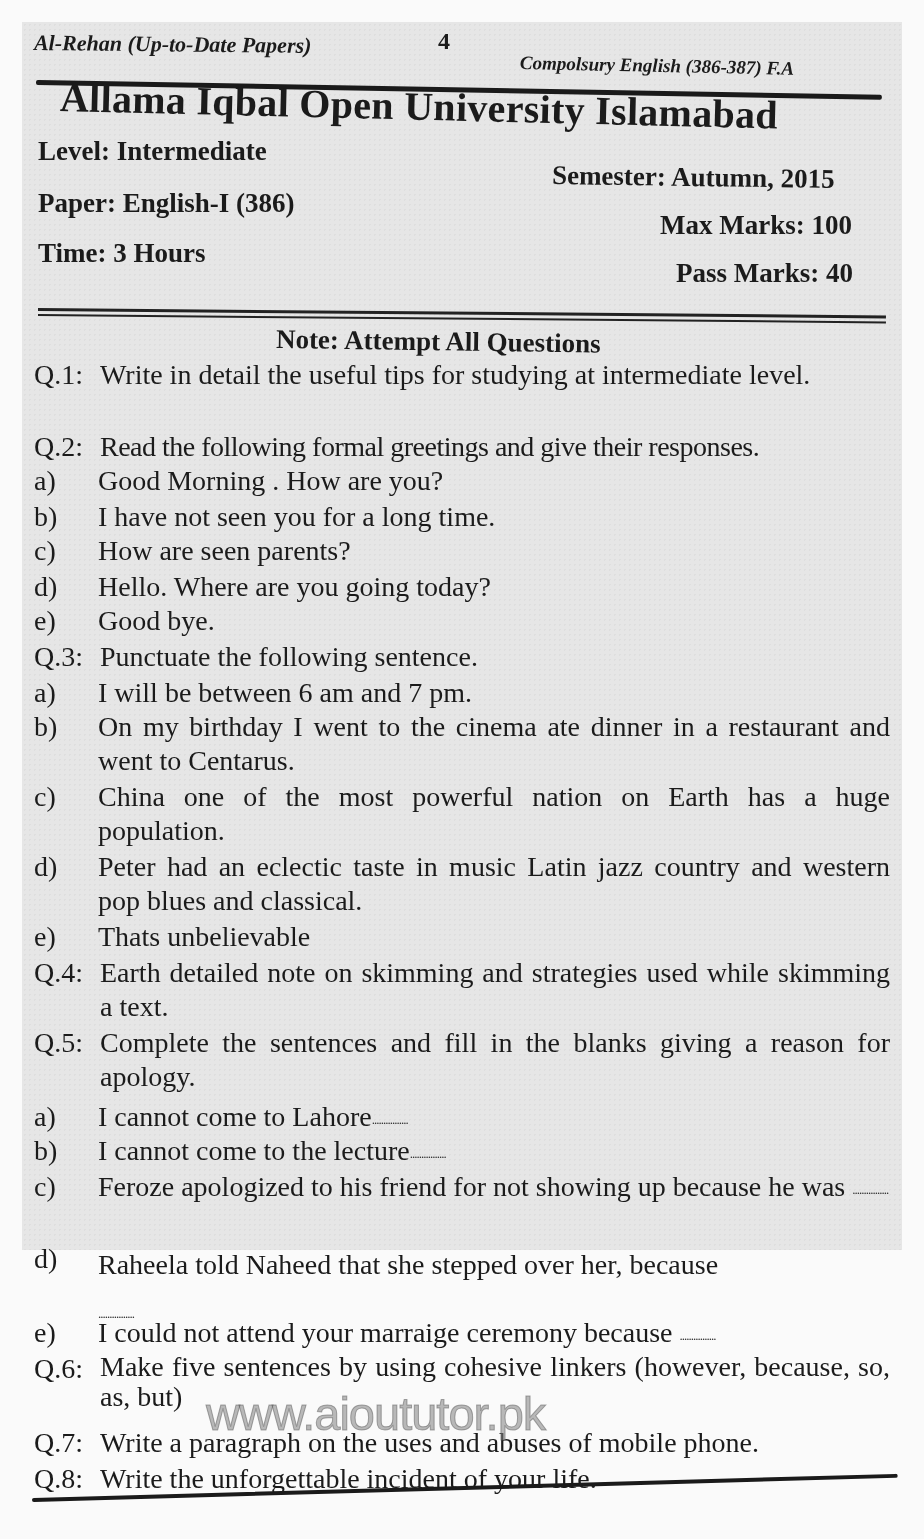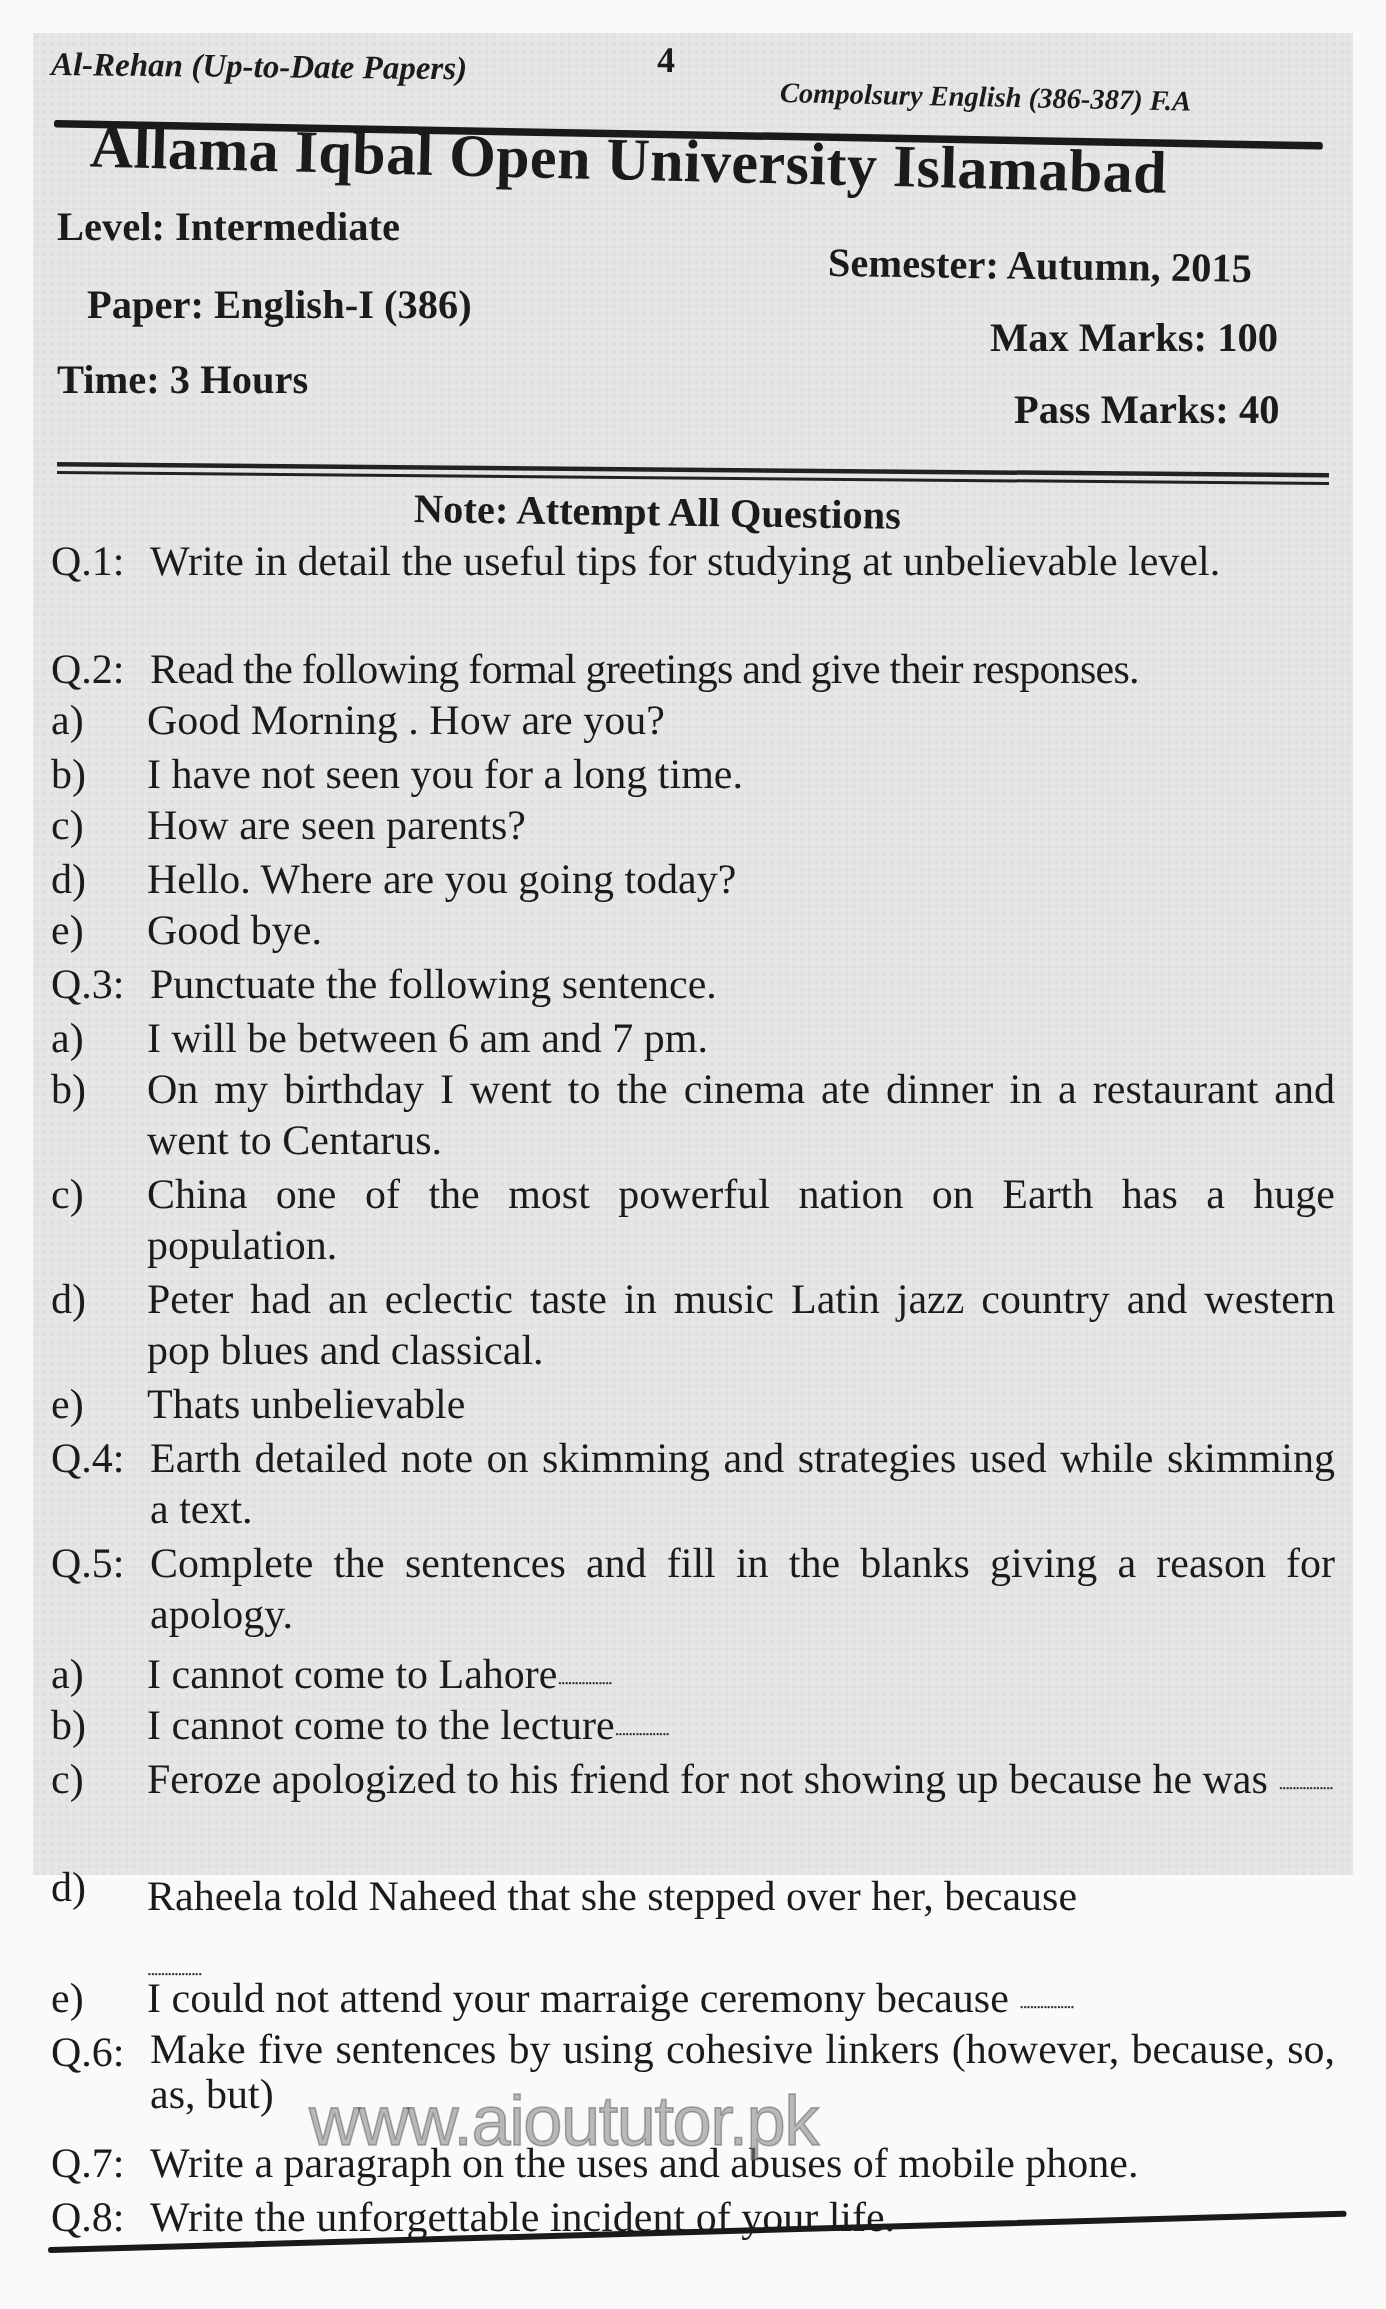--- a/index.html
+++ b/index.html
@@ -14,21 +14,21 @@
     background-size:5px 5px;
   }
   .abs { position:absolute; white-space:nowrap; }
   .run-left { left:12px; top:8px; font-style:italic; font-weight:bold; font-size:22px; transform:rotate(0.6deg); transform-origin:left; }
   .run-page { left:416px; top:6px; font-weight:bold; font-size:24px; }
   .run-right { left:498px; top:30px; font-style:italic; font-weight:bold; font-size:19px; transform:rotate(1.2deg); transform-origin:left; }
   .rule1 { position:absolute; left:14px; top:58px; width:846px; height:5px; background:#1a1a1a; transform:rotate(1deg); transform-origin:left; border-radius:2px; }
   .uni-title { left:38px; top:52px; font-weight:bold; font-size:40px; letter-spacing:0.3px; transform:rotate(1.4deg); transform-origin:left; }
   .meta { font-weight:bold; font-size:27px; }
   .meta-level { left:16px; top:114px; }
-  .meta-paper { left:16px; top:166px;margin-left:20px; }
+  .meta-paper { left:16px; top:166px; }
   .meta-time  { left:16px; top:216px; }
   .meta-sem   { left:530px; top:138px; transform:rotate(0.8deg); transform-origin:left; }
   .meta-max   { left:638px; top:188px; }
   .meta-pass  { left:654px; top:236px; }
   .rule2 { position:absolute; left:16px; top:286px; width:848px; height:3px; background:#222; transform:rotate(0.5deg); transform-origin:left; }
   .rule2b { position:absolute; left:16px; top:292px; width:848px; height:2px; background:#222; transform:rotate(0.5deg); transform-origin:left; }
   .note { left:254px; top:302px; font-weight:bold; font-size:27px; transform:rotate(0.8deg); transform-origin:left; }
   .q { position:absolute; left:12px; width:860px; font-size:28px; line-height:34px; }
   .q .lbl { position:absolute; left:0; top:0; }
   .q .txt { position:absolute; left:66px; top:0; width:790px; text-align:justify; text-align-last:left; }
@@ -62,21 +62,21 @@
   <span class="abs meta meta-max">Max Marks: 100</span>
   <span class="abs meta meta-pass">Pass Marks: 40</span>
 
   <div class="rule2"></div>
   <div class="rule2b"></div>
 
   <span class="abs note">Note: Attempt All Questions</span>
 
   <div class="q" style="top:336px;height:68px;">
     <span class="lbl">Q.1:</span>
-    <span class="txt">Write in detail the useful tips for studying at unbelievable level.</span>
+    <span class="txt">Write in detail the useful tips for studying at intermediate level.</span>
   </div>
 
   <div class="q" style="top:408px;height:34px;">
     <span class="lbl">Q.2:</span>
     <span class="txt" style="letter-spacing:-0.5px;">Read the following formal greetings and give their responses.</span>
   </div>
   <div class="sub" style="top:442px;">
     <span class="lbl">a)</span>
     <span class="txt">Good Morning . How are you?</span>
   </div>

